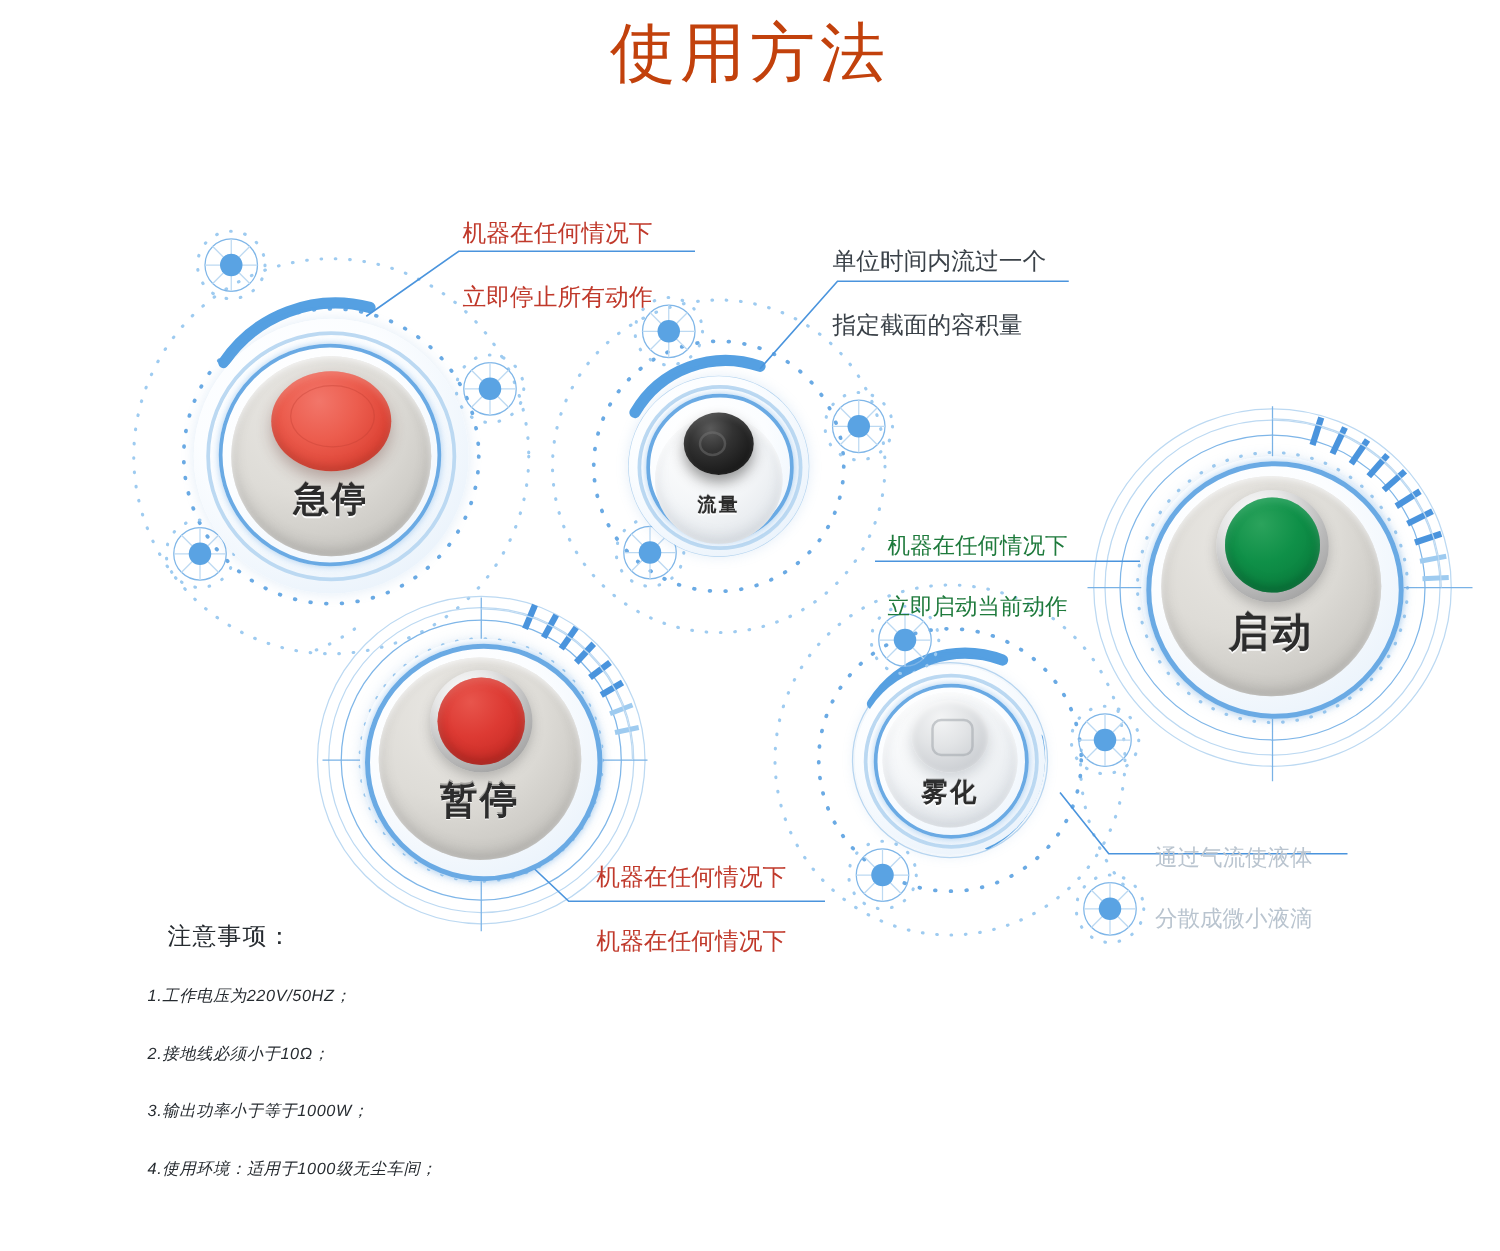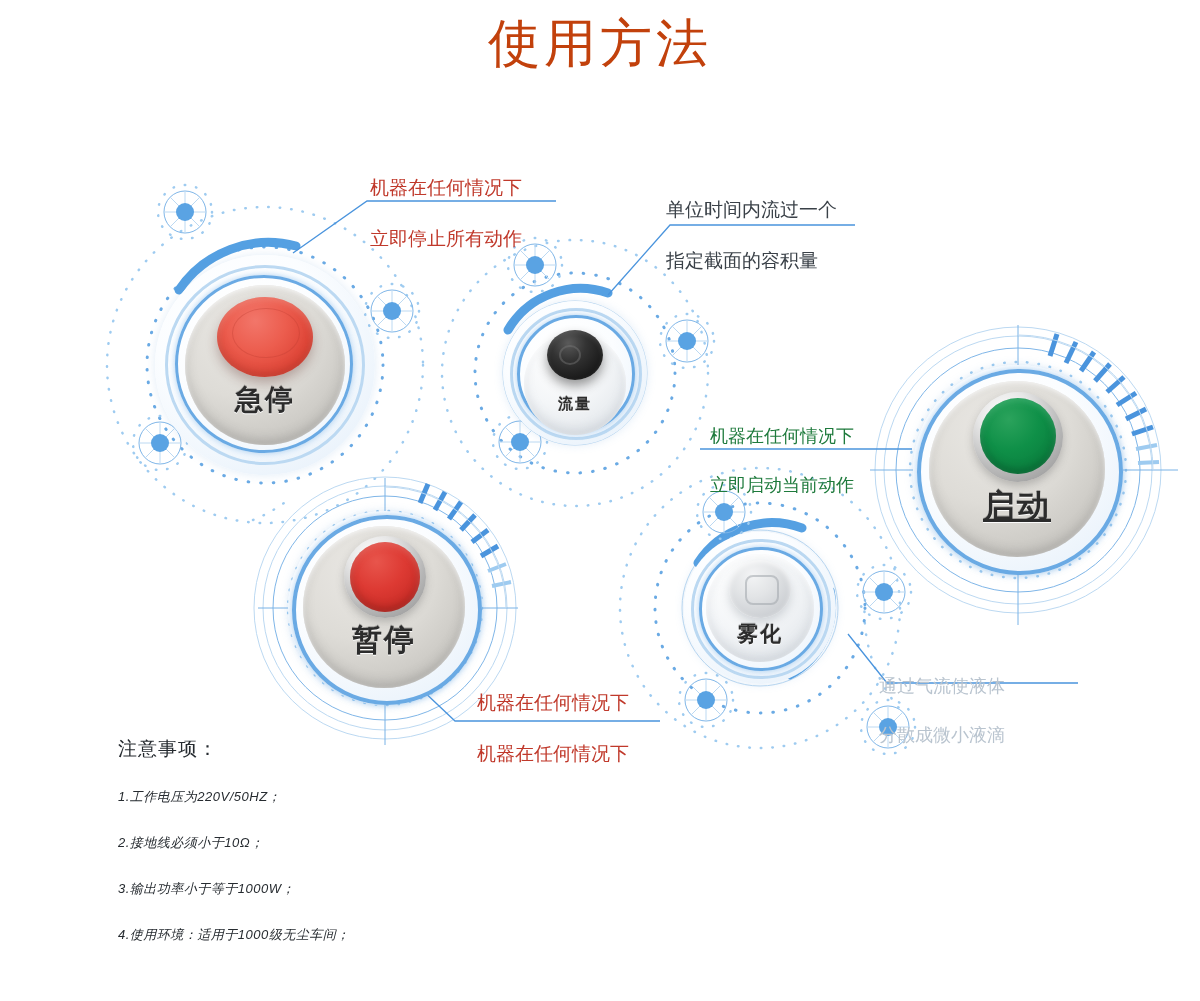--- a/index.html
+++ b/index.html
@@ -117,21 +117,21 @@
 
   
   .annot{position:absolute;line-height:1.35;white-space:pre-line;}
   .annot.red{color:#c0392b;}
   .annot.green{color:#1e7a3c;}
   .annot.dark{color:#3a4148;}
   .annot.grey{color:#b9c4cf;}
 
   
   .notes{position:absolute;left:118px;top:736px;color:#262b30;}
-  .notes .head{font-size:19px;margin-bottom:26px;letter-spacing:1px;}
+  .notes .head{font-size:19px;margin-left:16px;margin-bottom:26px;letter-spacing:1px;}
   .notes .item{font-size:13px;margin-bottom:28px;letter-spacing:.5px;font-style:italic;}
 </style>
 </head>
 <body>
 
 <div id="stage">
 
   <div class="page-title">使用方法</div>
 
   <svg id="art" viewBox="0 0 1200 1001" xmlns="http://www.w3.org/2000/svg">
@@ -278,21 +278,21 @@
     <div class="plate white" style="left:21px;top:32px;width:102px;height:102px;">
       <div class="engraved" style="top:62px;font-size:15px;">流量</div>
     </div>
     <div class="cap knob-black" style="left:44px;top:29px;width:56px;height:50px;"></div>
   </div>
 
   <div class="node" style="left:913px;top:365px;width:210px;height:210px;">
     <div class="disc" style="left:0;top:0;width:210px;height:210px;"></div>
     <div class="blue-ring" style="left:4px;top:4px;width:198px;height:198px;border-width:4px;"></div>
     <div class="plate silver" style="left:16px;top:16px;width:176px;height:176px;">
-      <div class="engraved" style="top:104px;font-size:32px;text-decoration:underline;">启动</div>
+      <div class="engraved" style="top:104px;font-size:32px;">启动</div>
     </div>
     <div class="bezel" style="left:60px;top:27px;width:90px;height:90px;"></div>
     <div class="cap round-green" style="left:67px;top:33px;width:76px;height:76px;"></div>
   </div>
 
   <div class="node" style="left:288px;top:511px;width:194px;height:194px;">
     <div class="disc" style="left:0;top:0;width:194px;height:194px;"></div>
     <div class="blue-ring" style="left:4px;top:4px;width:182px;height:182px;border-width:4px;"></div>
     <div class="plate silver" style="left:15px;top:15px;width:162px;height:162px;">
       <div class="engraved" style="top:94px;font-size:30px;">暂停</div>
@@ -324,21 +324,21 @@
   <div class="annot green" style="left:710px;top:400px;font-size:18px;">
     <div>机器在任何情况下</div>
     <div>立即启动当前动作</div>
   </div>
 
   <div class="annot red" style="left:477px;top:664px;font-size:19px;">
     <div>机器在任何情况下</div>
     <div>机器在任何情况下</div>
   </div>
 
-  <div class="annot grey" style="left:879px;top:650px;font-size:18px;">
+  <div class="annot grey" style="left:924px;top:650px;font-size:18px;">
     <div>通过气流使液体</div>
     <div>分散成微小液滴</div>
   </div>
 
   <div class="notes">
     <div class="head">注意事项：</div>
     <div class="item">1.工作电压为220V/50HZ；</div>
     <div class="item">2.接地线必须小于10Ω；</div>
     <div class="item">3.输出功率小于等于1000W；</div>
     <div class="item">4.使用环境：适用于1000级无尘车间；</div>

